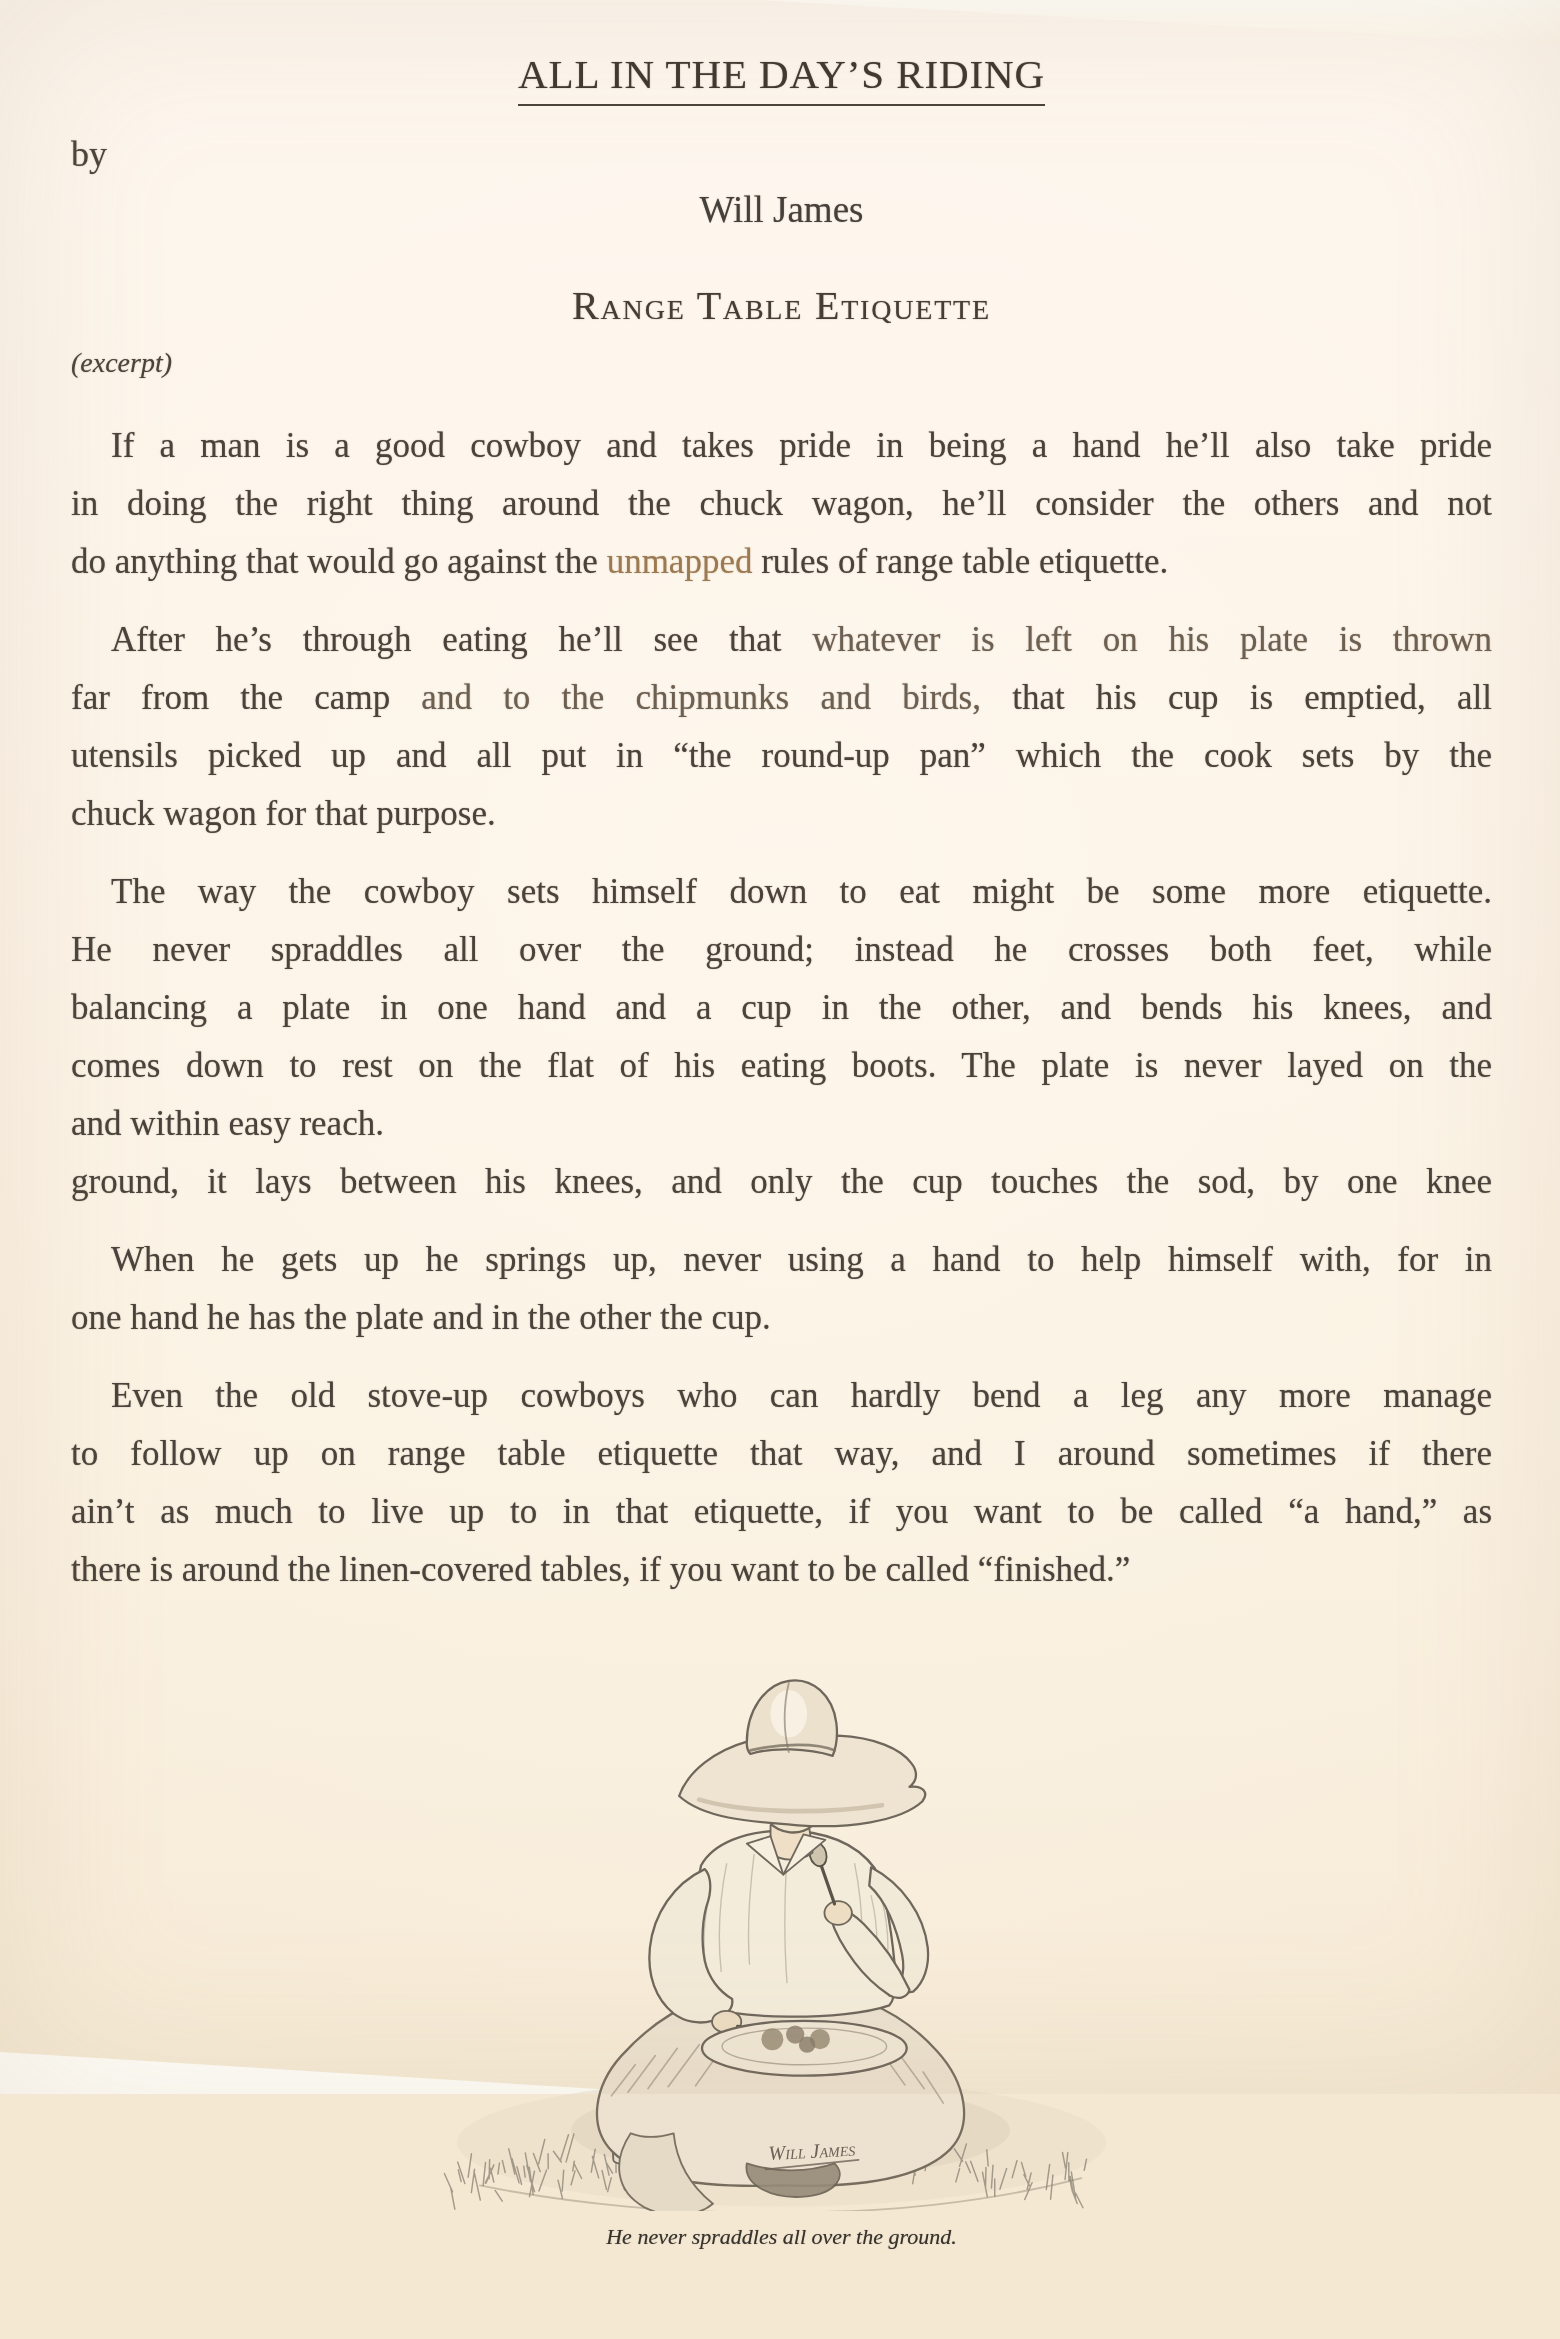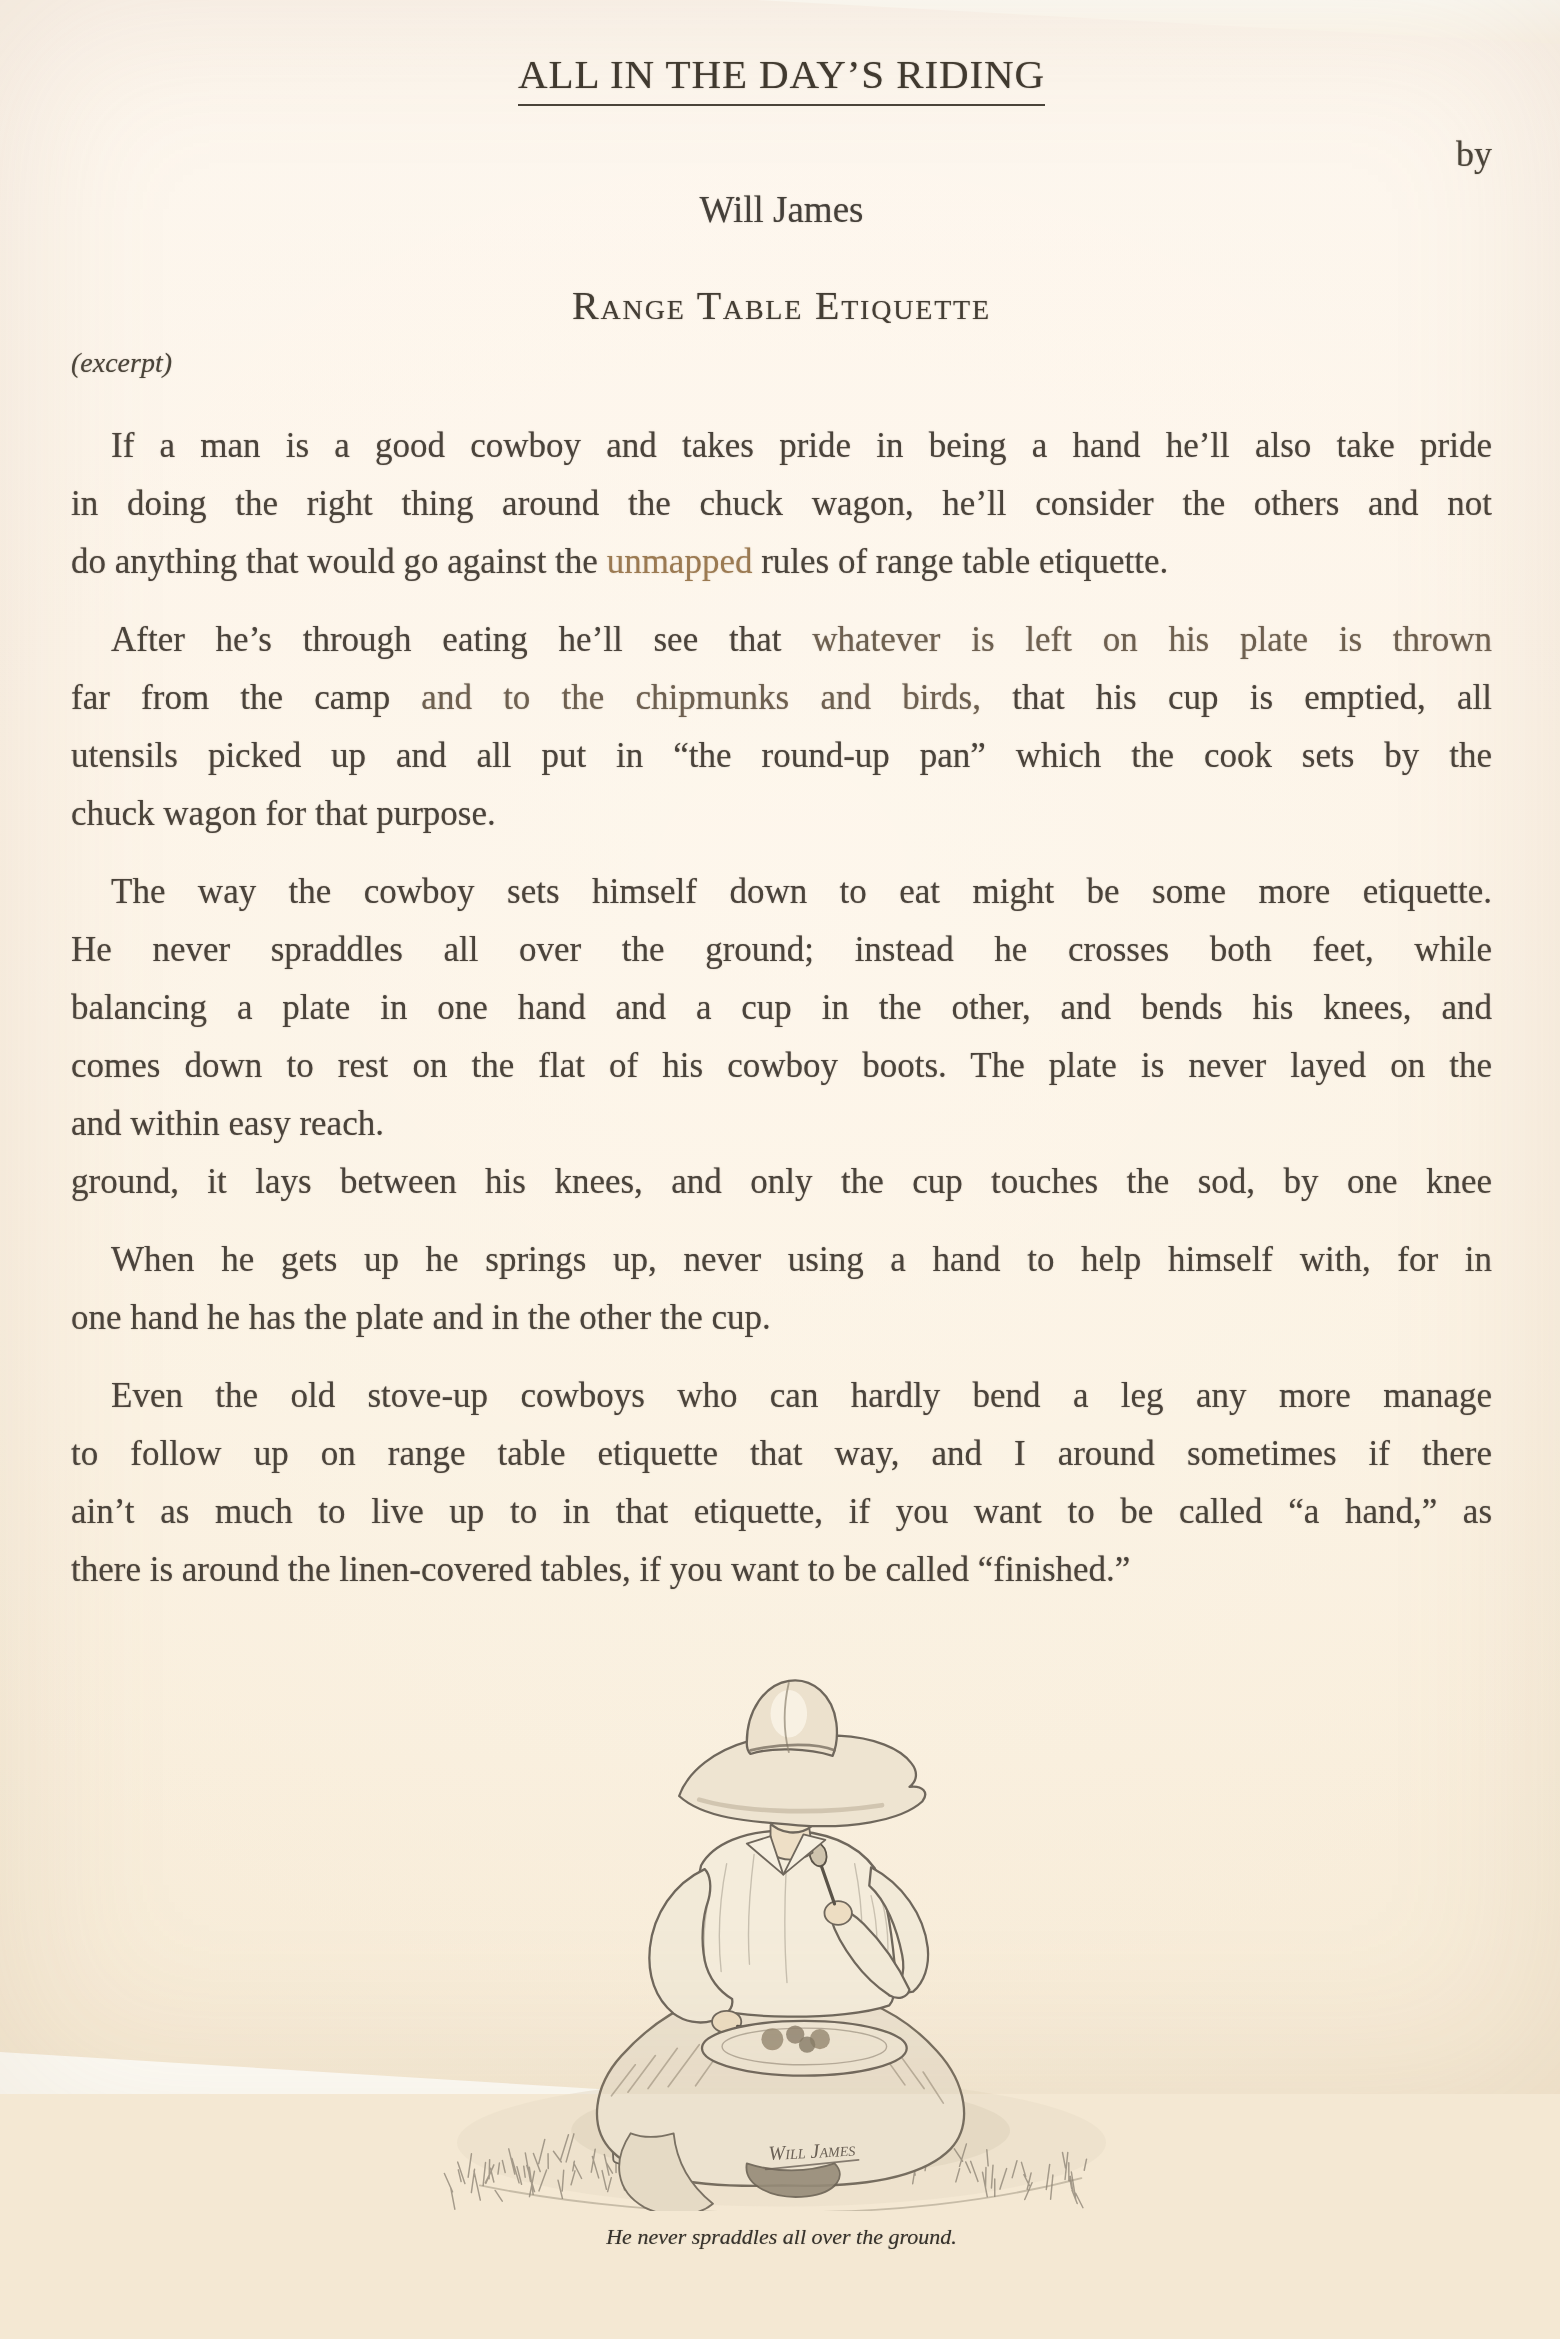--- a/index.html
+++ b/index.html
@@ -30,21 +30,21 @@
     padding:50px 69px 0 71px;
     color:#46403a;
   }
   .soft-ink{ text-shadow:0 0 1.2px rgba(74,62,50,.55); }
   .title-wrap{text-align:center;margin:0 0 27.4px 0;}
   .doc-title{
     display:inline-block;font-size:41px;font-weight:400;
     letter-spacing:0.9px;color:#3e382f;margin:0;
     border-bottom:2.7px solid #4a443a;padding-bottom:5.5px;
   }
-  .byline{ text-align:right;font-size:36px;color:#4a443a;margin:27.4px 0 0 0;}
+  .byline{ text-align:left;font-size:36px;color:#4a443a;margin:27.4px 0 0 0;}
   .author{ text-align:center;font-size:37px;color:#45403a;margin:12.8px 0 0 0;}
   .section-title{
     text-align:center;font-size:40px;font-weight:400;
     font-variant:small-caps;letter-spacing:1.8px;color:#443e35;
     margin:51px 0 0 0;
   }
   .excerpt{ text-align:left;font-style:italic;font-size:28px;color:#4a443a;margin:18.3px 0 0 0;}
   .body-text{ margin-top:38px; font-size:35px; line-height:58px; color:#4a433b; }
   .para{ margin:0 0 20px 0; }
   .line{ text-align:justify; text-align-last:justify; overflow:hidden; white-space:normal; }
@@ -87,21 +87,21 @@
         <div class="para">
           <div class="line first"><span>After he’s through eating he’ll see that </span><span class="ink-soft">whatever is left on his plate is thrown</span></div>
           <div class="line"><span>far from the camp </span><span class="ink-soft">and to the chipmunks and birds,</span><span> that his cup is emptied, all</span></div>
           <div class="line"><span>utensils picked up and all put in “the round-up pan” which the cook sets by the</span></div>
           <div class="line last"><span>chuck wagon for that purpose.</span></div>
         </div>
         <div class="para">
           <div class="line first"><span>The way the cowboy sets himself down to eat might be some more etiquette.</span></div>
           <div class="line"><span>He never spraddles all over the ground; instead he crosses both feet, while</span></div>
           <div class="line"><span>balancing a plate in one hand and a cup in the other, and bends his knees, and</span></div>
-          <div class="line"><span>comes down to rest on the flat of his cowboy boots. The plate is never layed on the</span></div>
+          <div class="line"><span>comes down to rest on the flat of his eating boots. The plate is never layed on the</span></div>
           <div class="line last"><span>and within easy reach.</span></div>
           <div class="line"><span>ground, it lays between his knees, and only the cup touches the sod, by one knee</span></div>
         </div>
         <div class="para">
           <div class="line first"><span>When he gets up he springs up, never using a hand to help himself with, for in</span></div>
           <div class="line last"><span>one hand he has the plate and in the other the cup.</span></div>
         </div>
         <div class="para">
           <div class="line first"><span>Even the old stove-up cowboys who can hardly bend a leg any more manage</span></div>
           <div class="line"><span>to follow up on range table etiquette that way, and I around sometimes if there</span></div>

